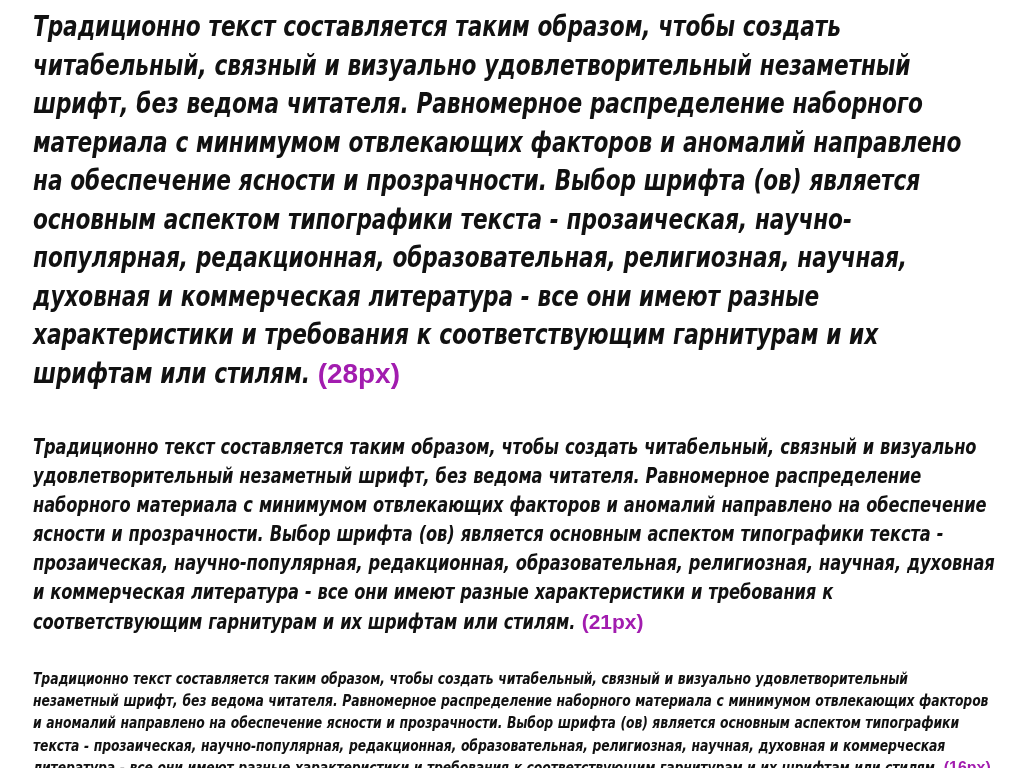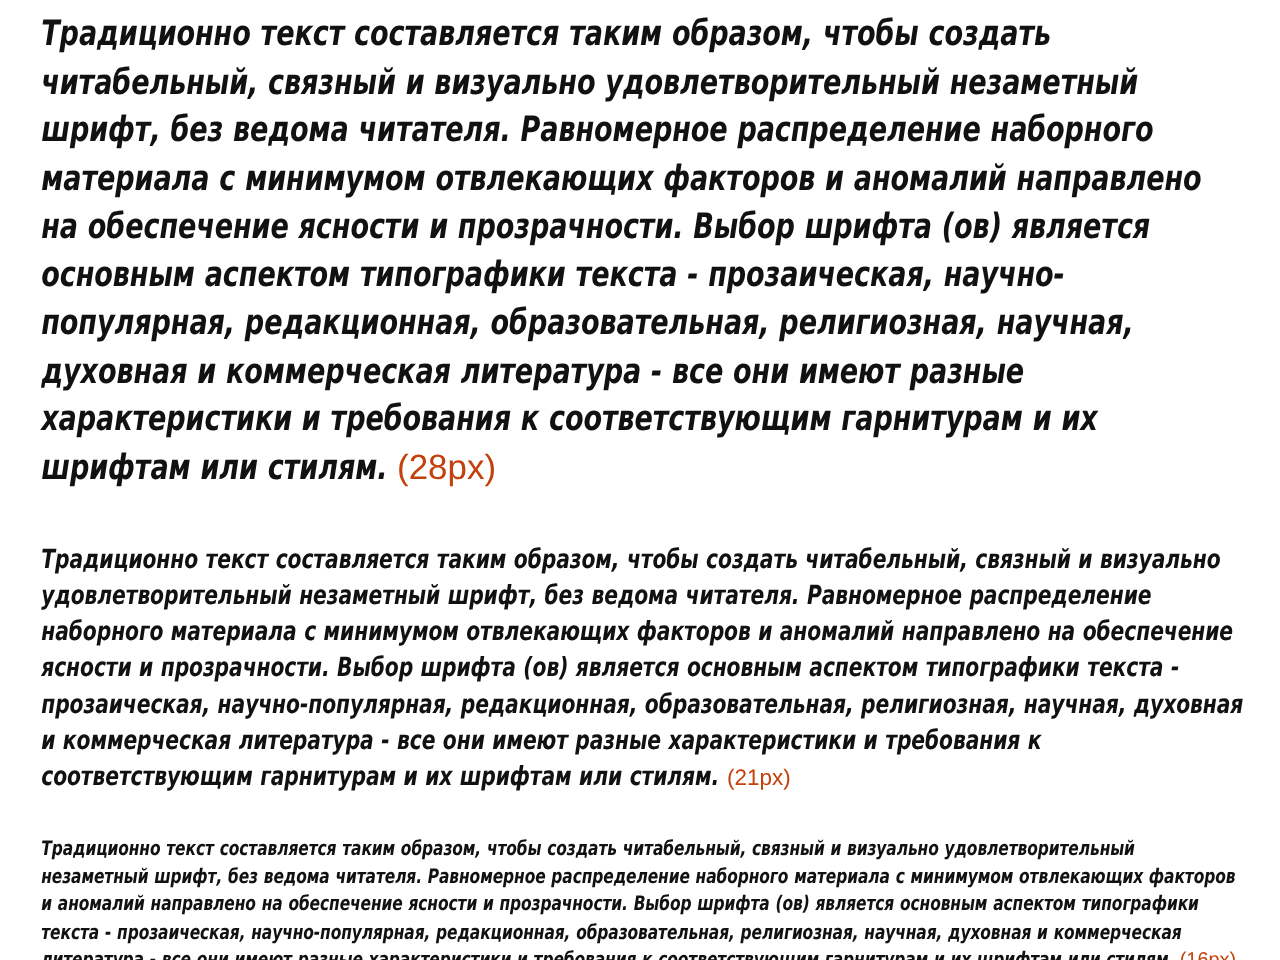--- a/index.html
+++ b/index.html
@@ -53,31 +53,31 @@
   }
   .sample-16 {
     font-size: 16px;
     line-height: 22.2px;
     padding-top: 31px;
   }
 
   
   .size-tag {
     font-family: "Liberation Sans", "DejaVu Sans", sans-serif;
-    font-weight: normal;
+    font-weight: bold;
     font-style: normal;
     font-stretch: normal;
     letter-spacing: 0;
     display: inline-block;
     transform: scaleX(1.16);
     transform-origin: left center;
-    color: #c2410c;
+    color: #a21caf;
   }
   .sample-28 .size-tag { font-size: 28px; }
-  .sample-21 .size-tag { font-size: 18px; }
+  .sample-21 .size-tag { font-size: 21px; }
   .sample-16 .size-tag { font-size: 16px; }
 </style>
 </head>
 <body>
 
 <div class="specimen-page">
 
   <p class="sample sample-28"><span>Традиционно текст составляется таким образом, чтобы создать читабельный, связный и визуально удовлетворительный незаметный шрифт, без ведома читателя. Равномерное распределение наборного материала с минимумом отвлекающих факторов и аномалий направлено на обеспечение ясности и прозрачности. Выбор шрифта (ов) является основным аспектом типографики текста - прозаическая, научно-популярная, редакционная, образовательная, религиозная, научная, духовная и коммерческая литература - все они имеют разные характеристики и требования к соответствующим гарнитурам и их шрифтам или стилям. </span><span class="size-tag">(28px)</span></p>
 
   <p class="sample sample-21"><span>Традиционно текст составляется таким образом, чтобы создать читабельный, связный и визуально удовлетворительный незаметный шрифт, без ведома читателя. Равномерное распределение наборного материала с минимумом отвлекающих факторов и аномалий направлено на обеспечение ясности и прозрачности. Выбор шрифта (ов) является основным аспектом типографики текста - прозаическая, научно-популярная, редакционная, образовательная, религиозная, научная, духовная и коммерческая литература - все они имеют разные характеристики и требования к соответствующим гарнитурам и их шрифтам или стилям. </span><span class="size-tag">(21px)</span></p>

